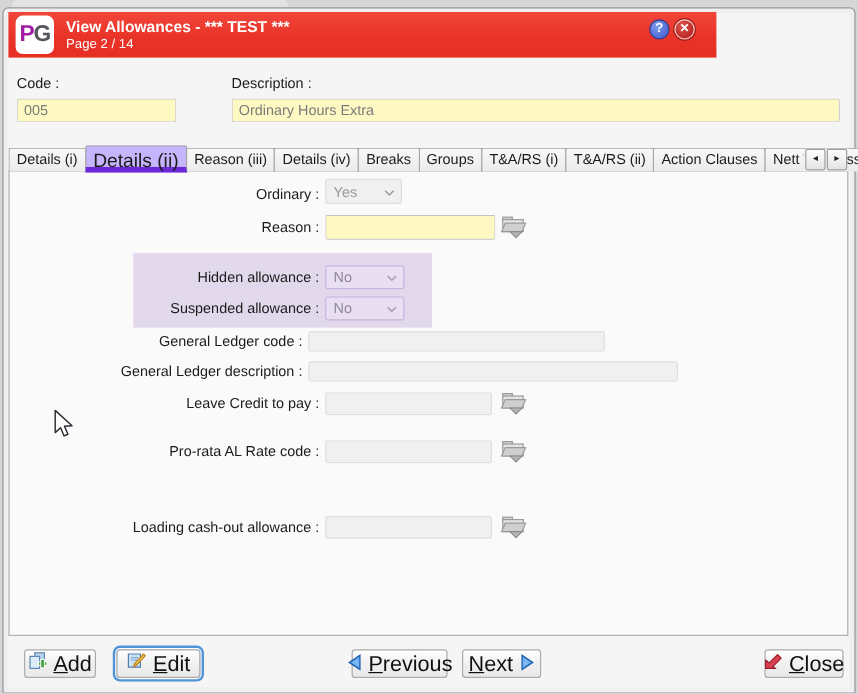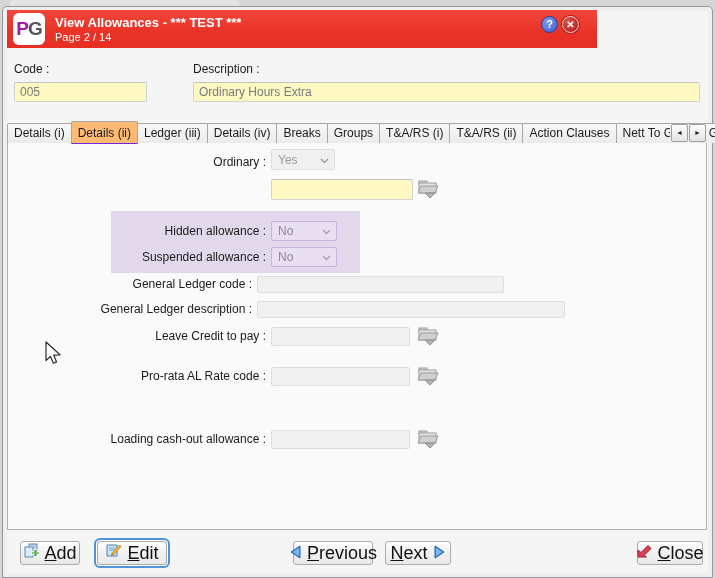--- a/index.html
+++ b/index.html
@@ -29,22 +29,22 @@
   
   .lbl { position:absolute; font-size:12px; color:#1b1b1b; }
   .textbox { position:absolute; background:#fef9c3; border:1px solid #d3d3d3; border-top-color:#c2c2c2;
     border-radius:2px; line-height:18px; padding:0 5px; color:#7b7b7b; overflow:hidden; white-space:nowrap; }
 
   
   .tabbar { position:absolute; left:7px; top:120px; width:700px; height:23px; display:flex; align-items:flex-end; z-index:4; }
   .tab { height:20px; padding:2px 6px 0 6px; border:1px solid #a6a6a6; border-bottom:none;
     background:linear-gradient(#f8f8f8,#ebebeb); border-radius:2px 2px 0 0; margin-right:-1px;
     white-space:nowrap; cursor:default; }
-  .tab.active { height:23px; padding-top:4px; background:#fdba74; position:relative; z-index:6;
-    margin-bottom:-1px; border-bottom:1px solid #6d28d9; font-size:12px; }
+  .tab.active { height:23px; padding-top:4px; background:#c4b5fd; position:relative; z-index:6;
+    margin-bottom:-1px; border-bottom:5px solid #6d28d9; font-size:16px; }
   .tab.truncated { max-width:64px; overflow:hidden; }
   .tab-scroll { position:absolute; right:1px; top:4px; display:flex; gap:1px; background:#f2f2f2; padding-left:1px; }
   .scroll-btn { width:17px; height:18px; border:1px solid #9f9f9f; border-radius:2px;
     background:linear-gradient(#fdfdfd,#e4e4e4); font-size:7px; color:#222; text-align:center; line-height:16px; }
 
   
   .panel { position:absolute; left:7px; top:142px; width:700px; height:388px;
     background:#fafafa; border:1px solid #b0b0b0; z-index:3; }
   .flabel { position:absolute; width:210px; text-align:right; color:#1b1b1b; }
   .select { position:absolute; display:flex; align-items:center; justify-content:space-between;
@@ -82,21 +82,21 @@
   </div>
 
   <div class="lbl" style="left:14px; top:62px;">Code :</div>
   <div class="textbox" style="left:14px; top:82px; width:133px; height:20px;">005</div>
   <div class="lbl" style="left:193px; top:62px;">Description :</div>
   <div class="textbox" style="left:193px; top:82px; width:507px; height:20px;">Ordinary Hours Extra</div>
 
   <div class="tabbar">
     <div class="tab">Details (i)</div>
     <div class="tab active">Details (ii)</div>
-    <div class="tab">Ledger (iii)</div>
+    <div class="tab">Reason (iii)</div>
     <div class="tab">Details (iv)</div>
     <div class="tab">Breaks</div>
     <div class="tab">Groups</div>
     <div class="tab">T&amp;A/RS (i)</div>
     <div class="tab">T&amp;A/RS (ii)</div>
     <div class="tab">Action Clauses</div>
     <div class="tab">Nett To Gross</div>
     <div class="tab truncated">General L</div>
     <div class="tab-scroll">
       <div class="scroll-btn">◄</div>
@@ -108,20 +108,21 @@
     <div class="highlight"></div>
 
     <div class="flabel" style="left:48px; top:12px;">Ordinary :</div>
     <div class="select dis" style="left:263px; top:6px; width:64px; height:21px;">
       <span>Yes</span>
       <span><svg width="9" height="6" viewBox="0 0 9 6">
             <polyline points="1,1 4.5,4.5 8,1" fill="none" stroke="#9a9a9a" stroke-width="1.3"></polyline>
           </svg></span>
     </div>
 
+    <div class="flabel" style="left:48px; top:39px;">Reason :</div>
     <div class="textbox" style="left:263px; top:36px; width:142px; height:21px;"></div>
     <button class="lookup-btn" style="left:407px; top:35px;">
       <span><svg width="24" height="22" viewBox="0 0 24 22">
         <rect x="3" y="3" width="8" height="4" fill="#d2d2d2" stroke="#9b9b9b"></rect>
         <rect x="3" y="5" width="17" height="10" fill="#e4e4e4" stroke="#9b9b9b"></rect>
         <polygon points="5,8 22,8 19,15 2,15" fill="#cfcfcf" stroke="#9b9b9b"></polygon>
         <polygon points="9,15 19,15 14,20" fill="#b5b5b5" stroke="#8d8d8d"></polygon>
       </svg></span>
     </button>
 

